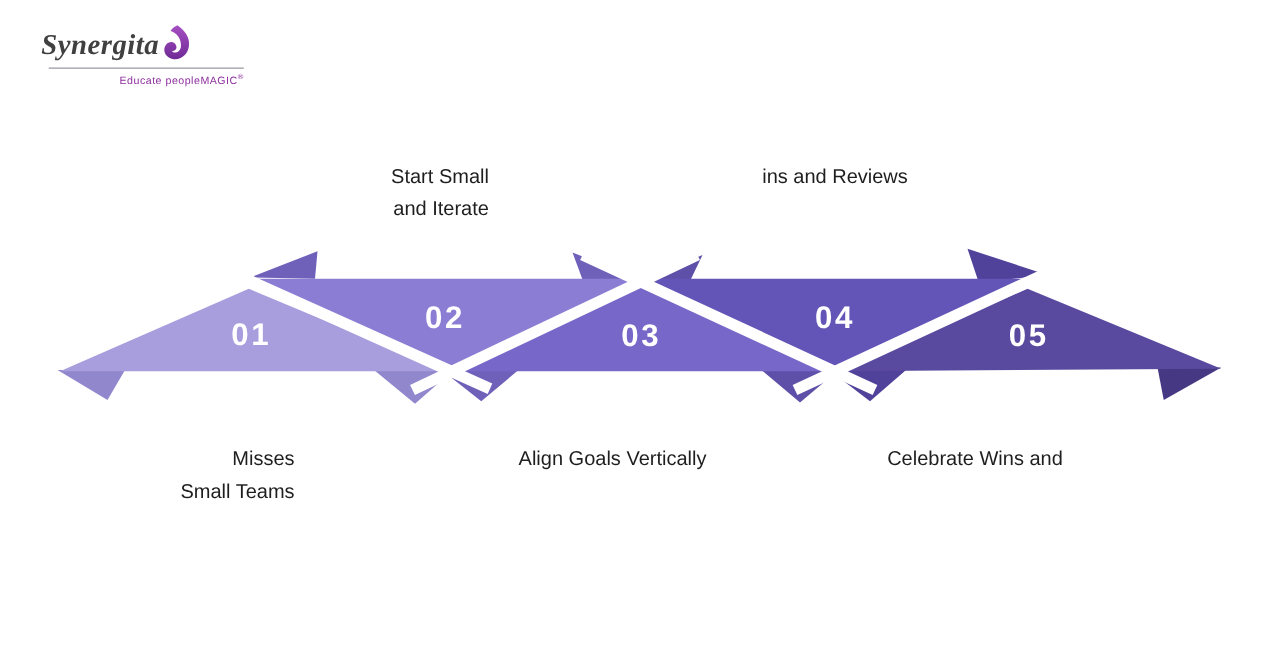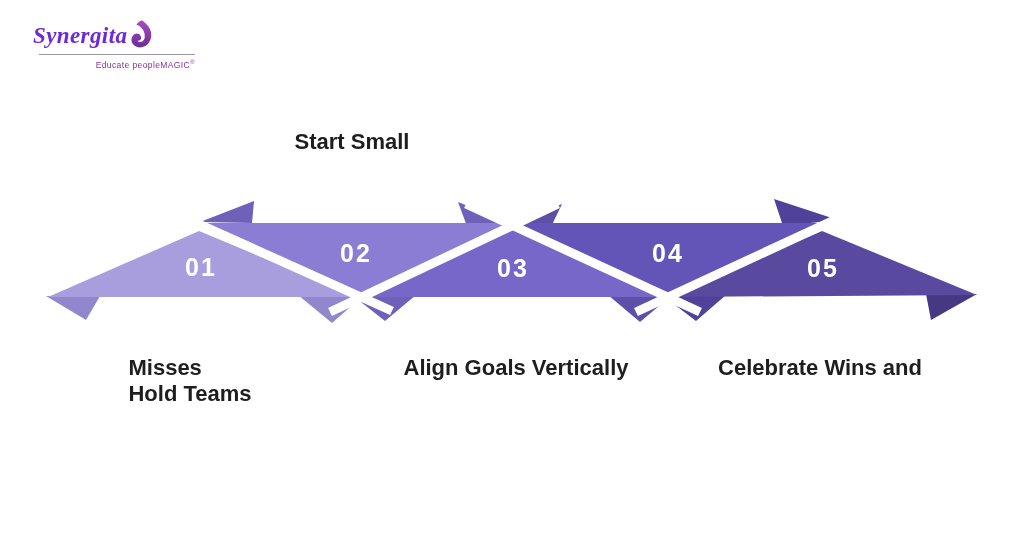--- a/index.html
+++ b/index.html
@@ -10,42 +10,42 @@
     overflow:hidden;
     font-family:"Liberation Sans", sans-serif;
   }
   
   .logo{position:absolute;left:33px;top:21px;width:162px;}
   .brand-row{display:flex;align-items:flex-start;}
   .brand{
     font-family:"Liberation Serif", serif;
     font-style:italic;font-weight:700;
     font-size:23px;line-height:30px;
-    color:#6d28d9;letter-spacing:.4px;
+    color:#404040;letter-spacing:.4px;
   }
   .flame{margin-left:2px;margin-top:-2px;}
   .logo-rule{height:1px;background:#9b97a0;width:156px;margin:3px 0 2px 6px;}
   .tagline{
     font-size:8.5px;letter-spacing:.4px;color:#8d2f9e;
     text-align:right;width:162px;line-height:10px;
   }
   .tagline sup{font-size:6px;}
   
   svg.ribbon{position:absolute;left:0;top:0;}
   .strip{stroke:#ffffff;stroke-width:9;stroke-linecap:butt;}
   .num{
     font-family:"Liberation Sans", sans-serif;
     font-size:25px;font-weight:700;letter-spacing:2px;
     text-anchor:middle;
   }
   
   .step-label{
     position:absolute;transform:translateX(-50%);
-    text-align:left;white-space:nowrap;
-    font-size:22px;line-height:26px;font-weight:700;color:#1e1e1e;
+    text-align:right;white-space:nowrap;
+    font-size:16px;line-height:26px;font-weight:400;color:#1e1e1e;
   }
 </style>
 </head>
 <body>
 
 <div id="canvas">
 
   <div class="logo">
     <div class="brand-row">
       <span class="brand">Synergita</span>
@@ -91,31 +91,33 @@
 
     <text class="num" x="201" y="276" fill="#ffffff">01</text>
     <text class="num" x="356" y="262" fill="#ffffff">02</text>
     <text class="num" x="513" y="277" fill="#ffffff">03</text>
     <text class="num" x="668" y="262" fill="#ffffff">04</text>
     <text class="num" x="823" y="277" fill="#ffffff">05</text>
   </svg>
 
   <div class="step-label" style="left:190px;top:355px">
     <div>Misses</div>
-    <div>Hold Teams</div>
+    <div>Small Teams</div>
   </div>
 
   <div class="step-label" style="left:352px;top:129px">
     <div>Start Small</div>
+    <div>and Iterate</div>
   </div>
 
-  <div class="step-label" style="left:516px;top:355px">
+  <div class="step-label" style="left:490px;top:355px">
     <div>Align Goals Vertically</div>
   </div>
 
   <div class="step-label" style="left:668px;top:129px">
+    <div>ins and Reviews</div>
   </div>
 
-  <div class="step-label" style="left:820px;top:355px">
+  <div class="step-label" style="left:780px;top:355px">
     <div>Celebrate Wins and</div>
   </div>
 
 </div>
 
 </body></html>

